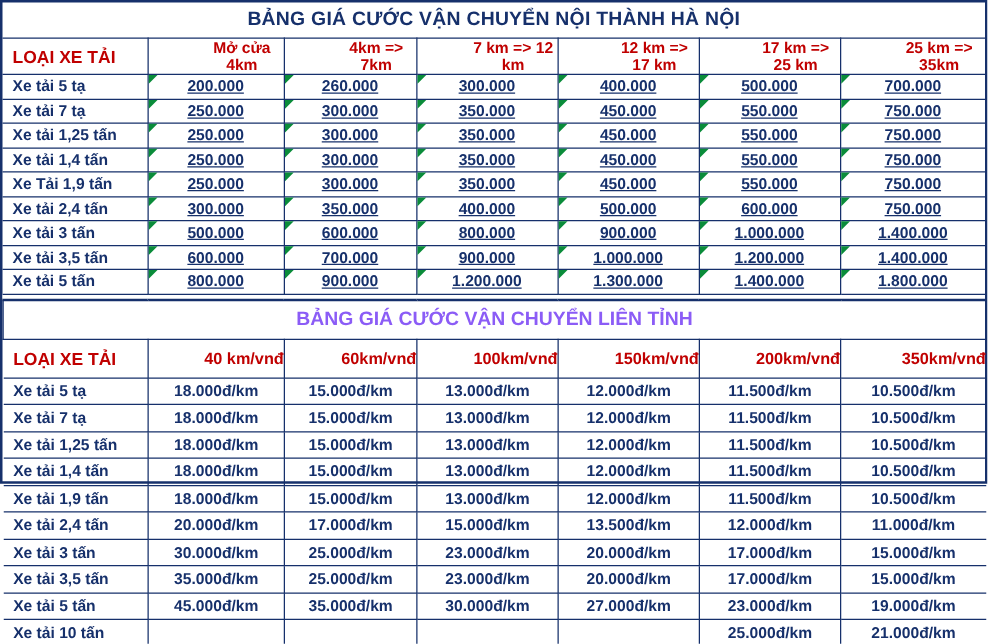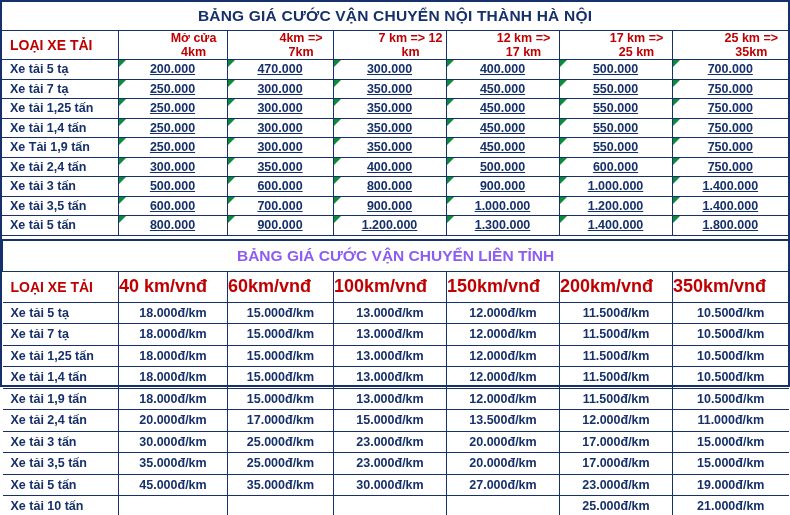--- a/index.html
+++ b/index.html
@@ -101,23 +101,23 @@
   }
   .banner2 {
     height: 30px;
     text-align: center;
     font-weight: bold;
     font-size: 15.5px;
     color: #8b5cf6;
   }
   .hdr2-row td {
     height: 30px;
-    text-align: left;
-    font-weight: bold;
-    font-size: 18px;
+    text-align: right;
+    font-weight: bold;
+    font-size: 13px;
     color: #c00000;
     vertical-align: middle;
   }
   .hdr2-row td.first {
     text-align: left;
     padding-left: 8px;
     font-size: 14px;
   }
   .data2-row td {
     height: 20.5px;
@@ -157,21 +157,21 @@
       <td>4km =&gt; 7km</td>
       <td>7 km =&gt; 12 km</td>
       <td>12 km =&gt; 17 km</td>
       <td>17 km =&gt; 25 km</td>
       <td class="thin-right">25 km =&gt; 35km</td>
     </tr>
 
     <tr class="data-row">
       <td class="label thin-left">Xe tải 5 tạ</td>
       <td class="corner">200.000</td>
-      <td class="corner">470.000</td>
+      <td class="corner">260.000</td>
       <td class="corner">300.000</td>
       <td class="corner">400.000</td>
       <td class="corner">500.000</td>
       <td class="corner thin-right">700.000</td>
     </tr>
     <tr class="data-row">
       <td class="label thin-left">Xe tải 7 tạ</td>
       <td class="corner">250.000</td>
       <td class="corner">300.000</td>
       <td class="corner">350.000</td>

